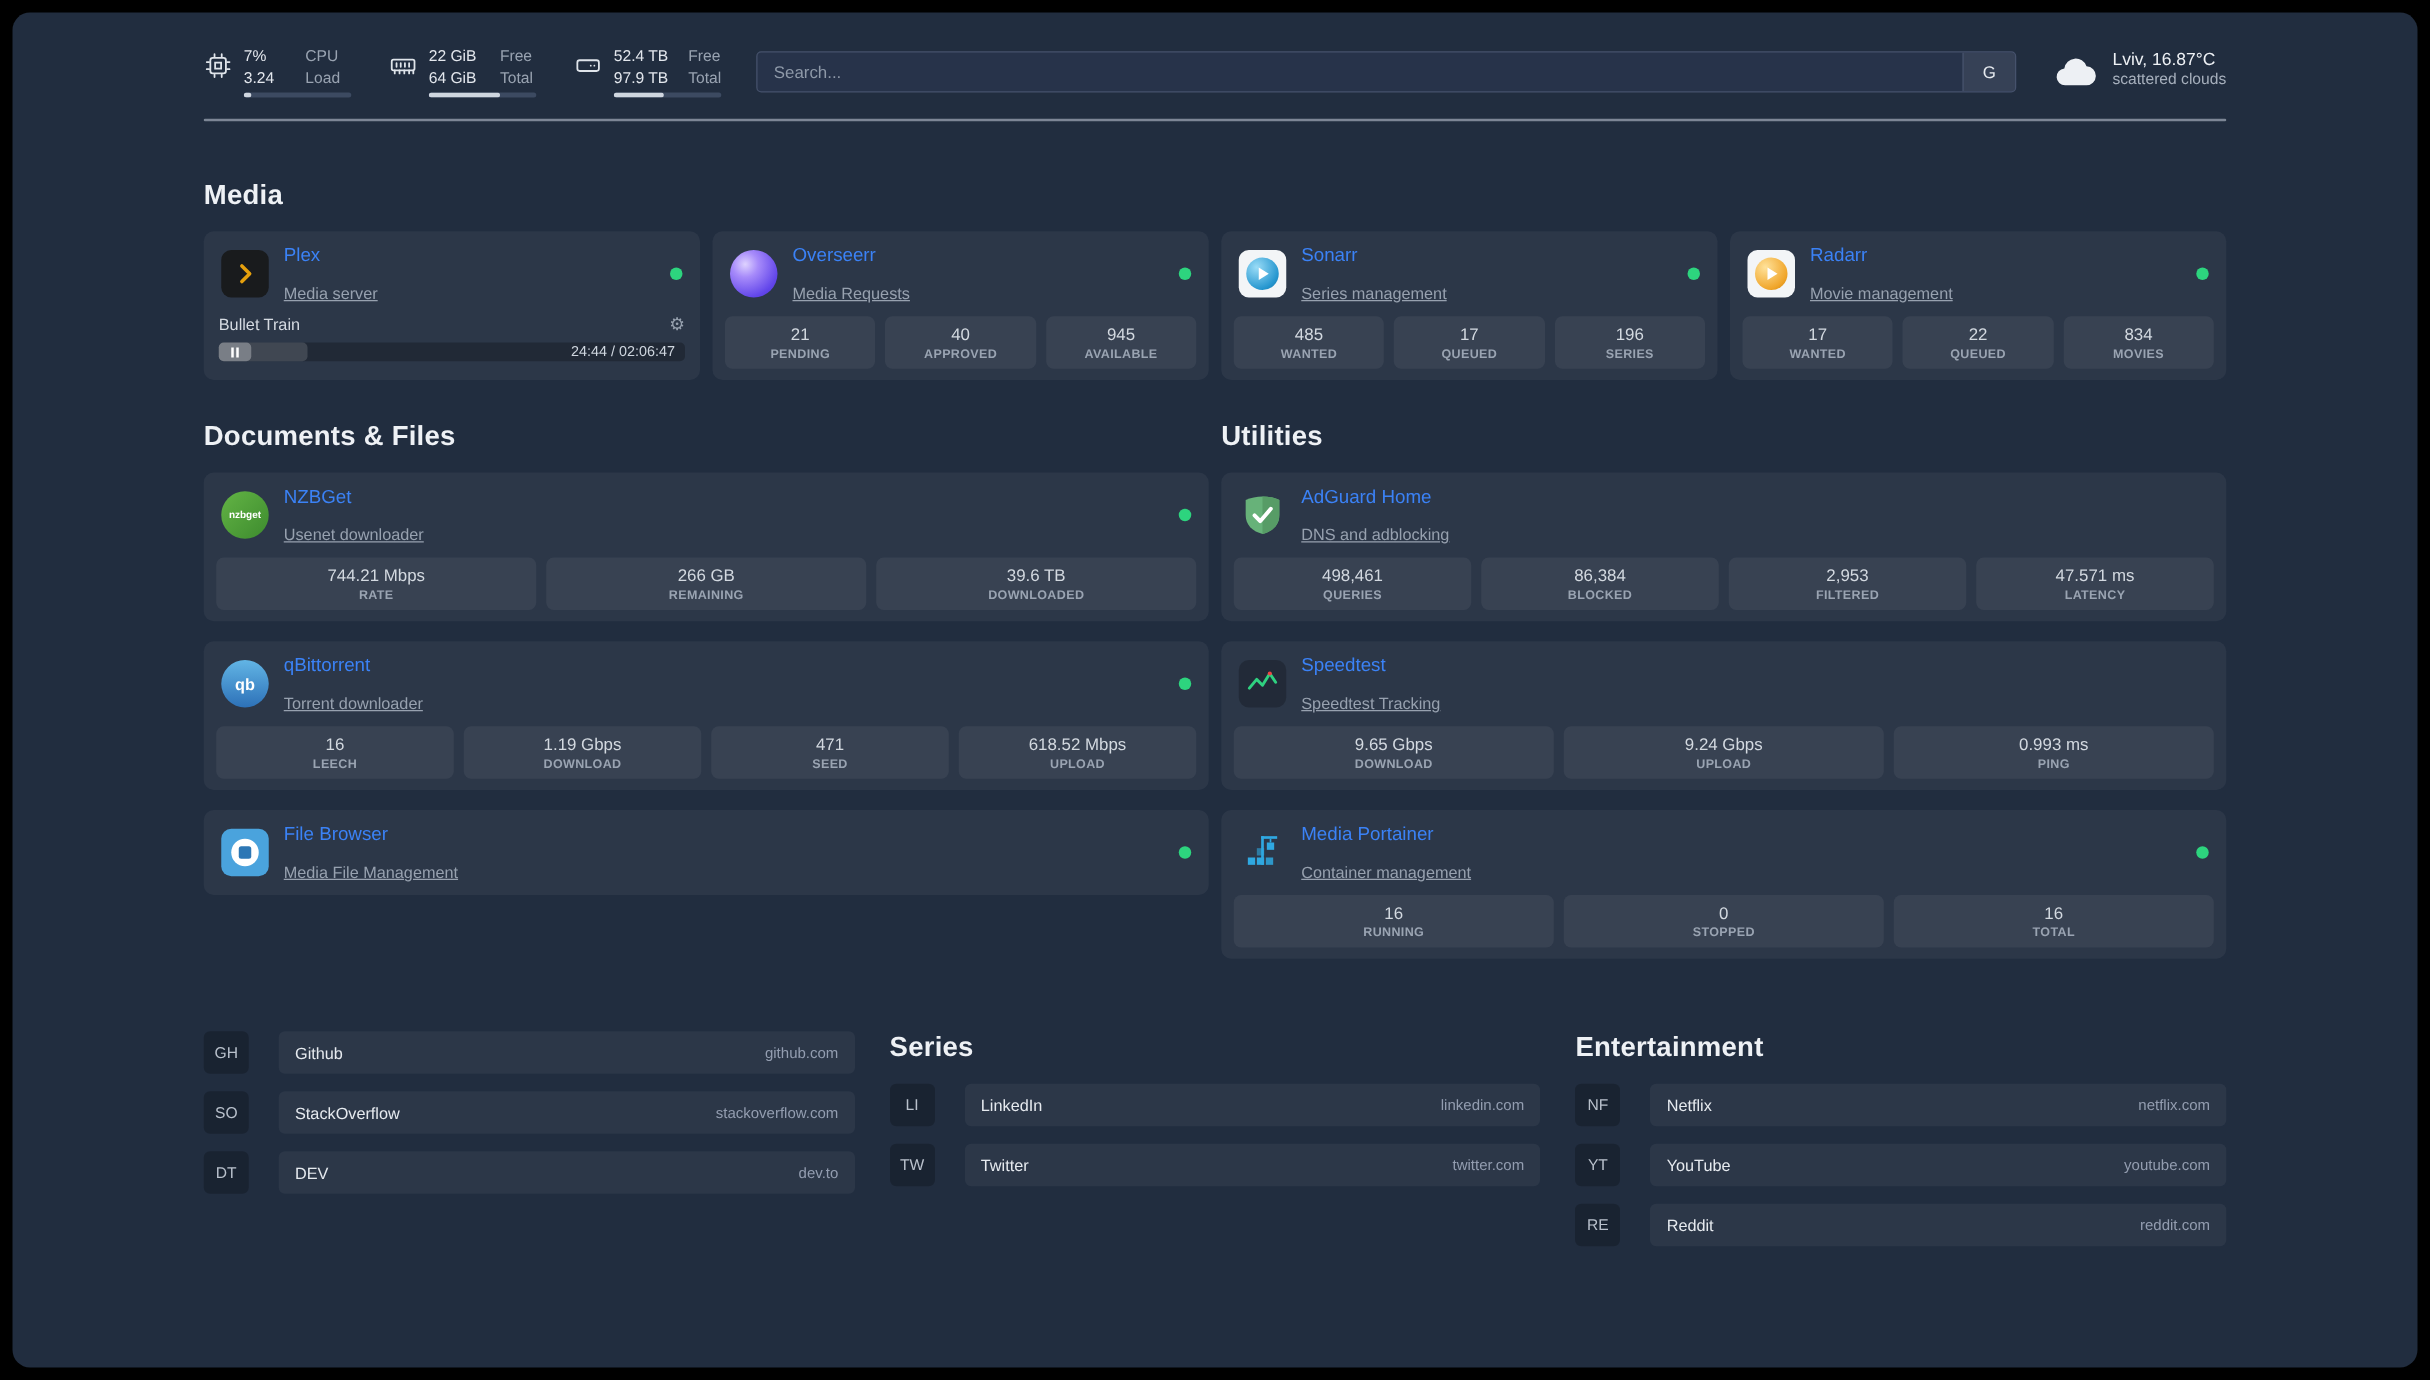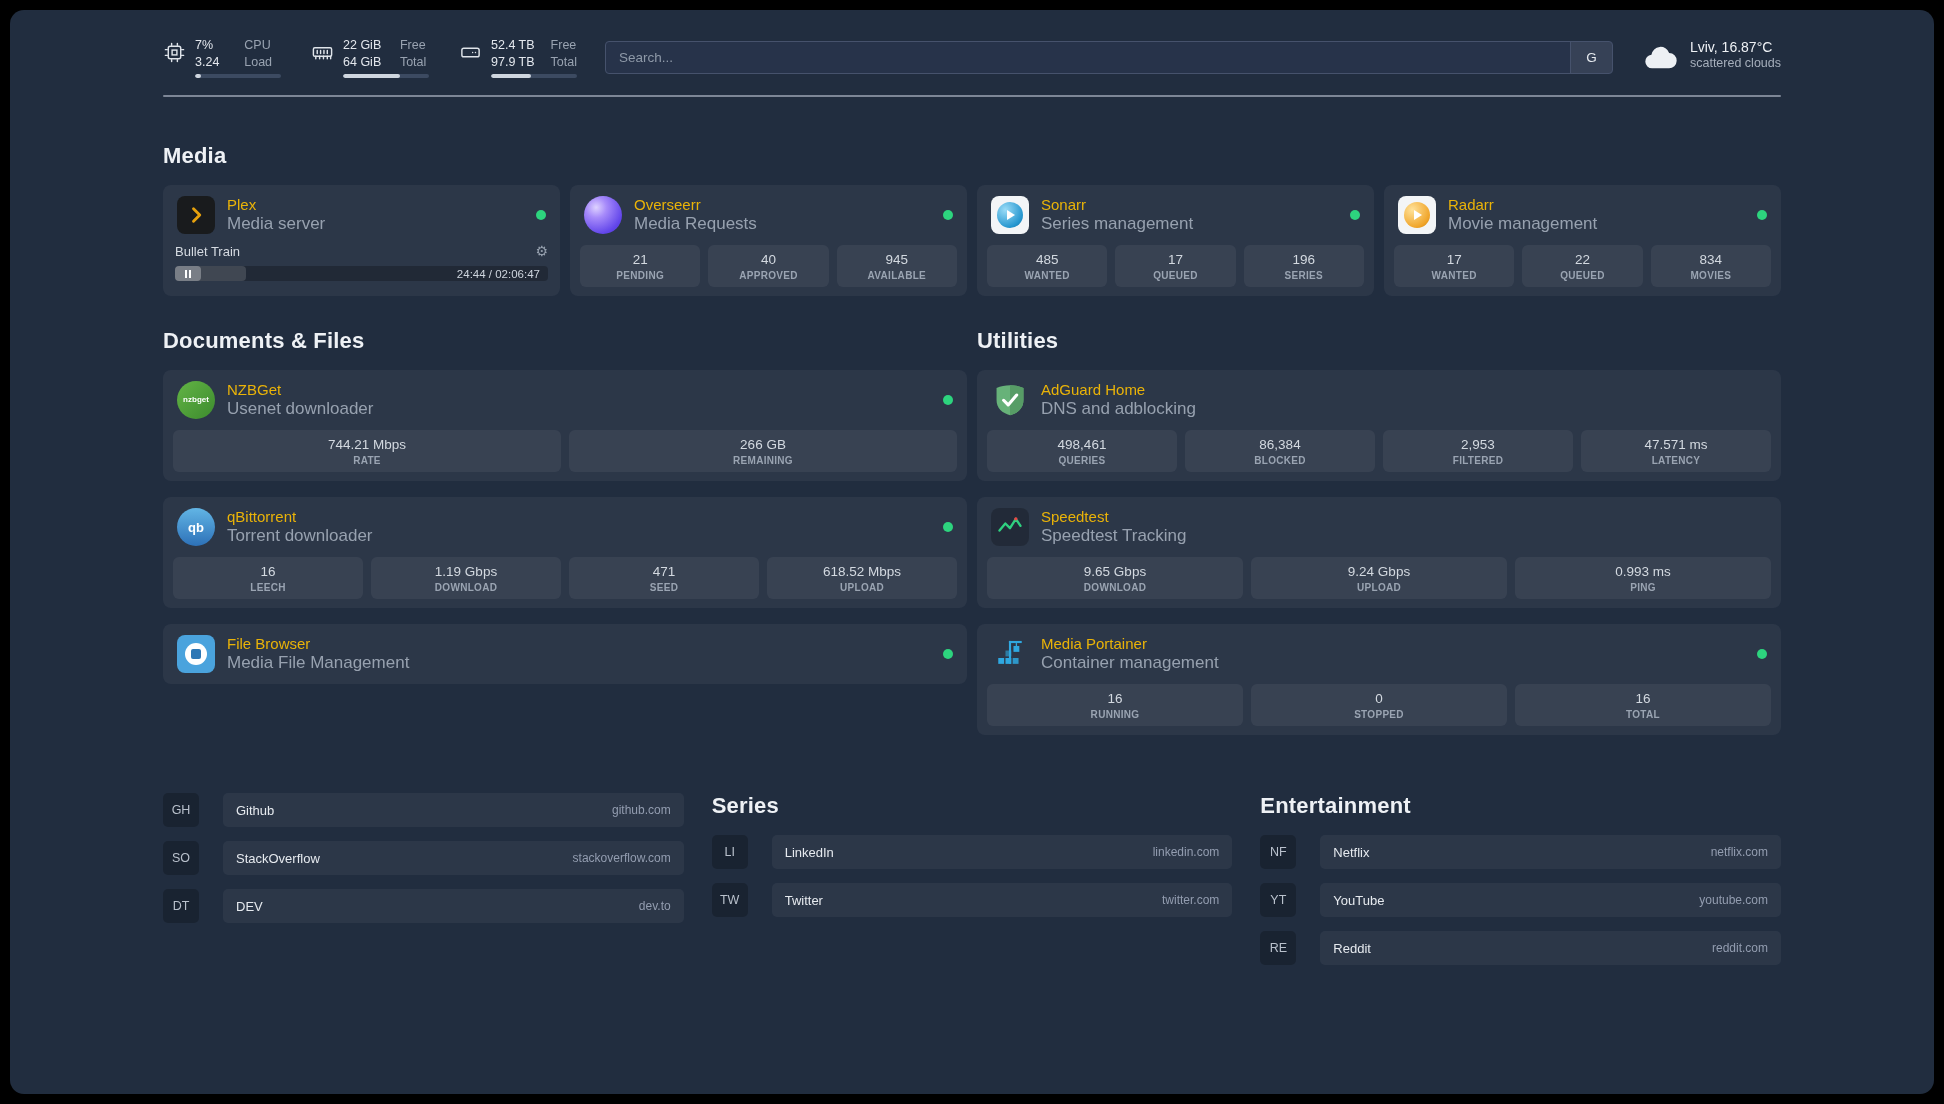--- a/index.html
+++ b/index.html
@@ -40,22 +40,22 @@
   .media-section { margin-top:46px; }
   .grid4 { display:grid; grid-template-columns:repeat(4,1fr); gap:10px; }
   .grid2 { display:grid; grid-template-columns:1fr 1fr; gap:10px; margin-top:32px; align-items:start; }
   .grid3 { display:grid; grid-template-columns:repeat(3,1fr); gap:28px; margin-top:58px; }
   .col .card { margin-bottom:16px; }
   .col .card:last-child { margin-bottom:0; }
 
   
   .card { background:rgba(255,255,255,0.05); border-radius:8px; padding:9px 10px; }
   .svc-head { display:flex; align-items:center; gap:12px; padding:2px 4px; cursor:pointer; }
-  .svc-name { font-size:15px; color:#eab308; font-weight:500; }
-  .svc-desc { font-size:17px; color:#97a1af; margin-top:1px; }
+  .svc-name { font-size:15px; color:#3b82f6; font-weight:500; }
+  .svc-desc { font-size:13px; color:#97a1af; margin-top:14px;text-decoration:underline; }
   .dot { margin-left:auto; width:10px; height:10px; border-radius:50%; background:#2dd47e; flex:none; }
   .stats { display:flex; gap:8px; margin-top:9px; }
   .stat { flex:1; background:rgba(255,255,255,0.06); border-radius:6px; text-align:center; padding:7px 4px 6px; }
   .stat-value { font-size:13.5px; color:#d3d9e0; }
   .stat-label { font-size:10px; font-weight:700; color:#9aa4b2; margin-top:3px; letter-spacing:.3px; }
 
   
   .icon { width:38px; height:38px; border-radius:8px; flex:none; display:flex;
           align-items:center; justify-content:center; line-height:0; }
   .icon-plex { background:#191b1d; }
@@ -322,20 +322,24 @@
           </div>
           <div class="stats">
             <div class="stat">
               <div class="stat-value">744.21 Mbps</div>
               <div class="stat-label">RATE</div>
             </div>
             <div class="stat">
               <div class="stat-value">266 GB</div>
               <div class="stat-label">REMAINING</div>
             </div>
+            <div class="stat">
+              <div class="stat-value">39.6 TB</div>
+              <div class="stat-label">DOWNLOADED</div>
+            </div>
           </div>
         </div>
 
         <div class="card">
           <div class="svc-head">
             <span class="icon icon-qb">
                 <span>qb</span>
               </span>
             <div class="svc-text">
               <div class="svc-name">qBittorrent</div>

